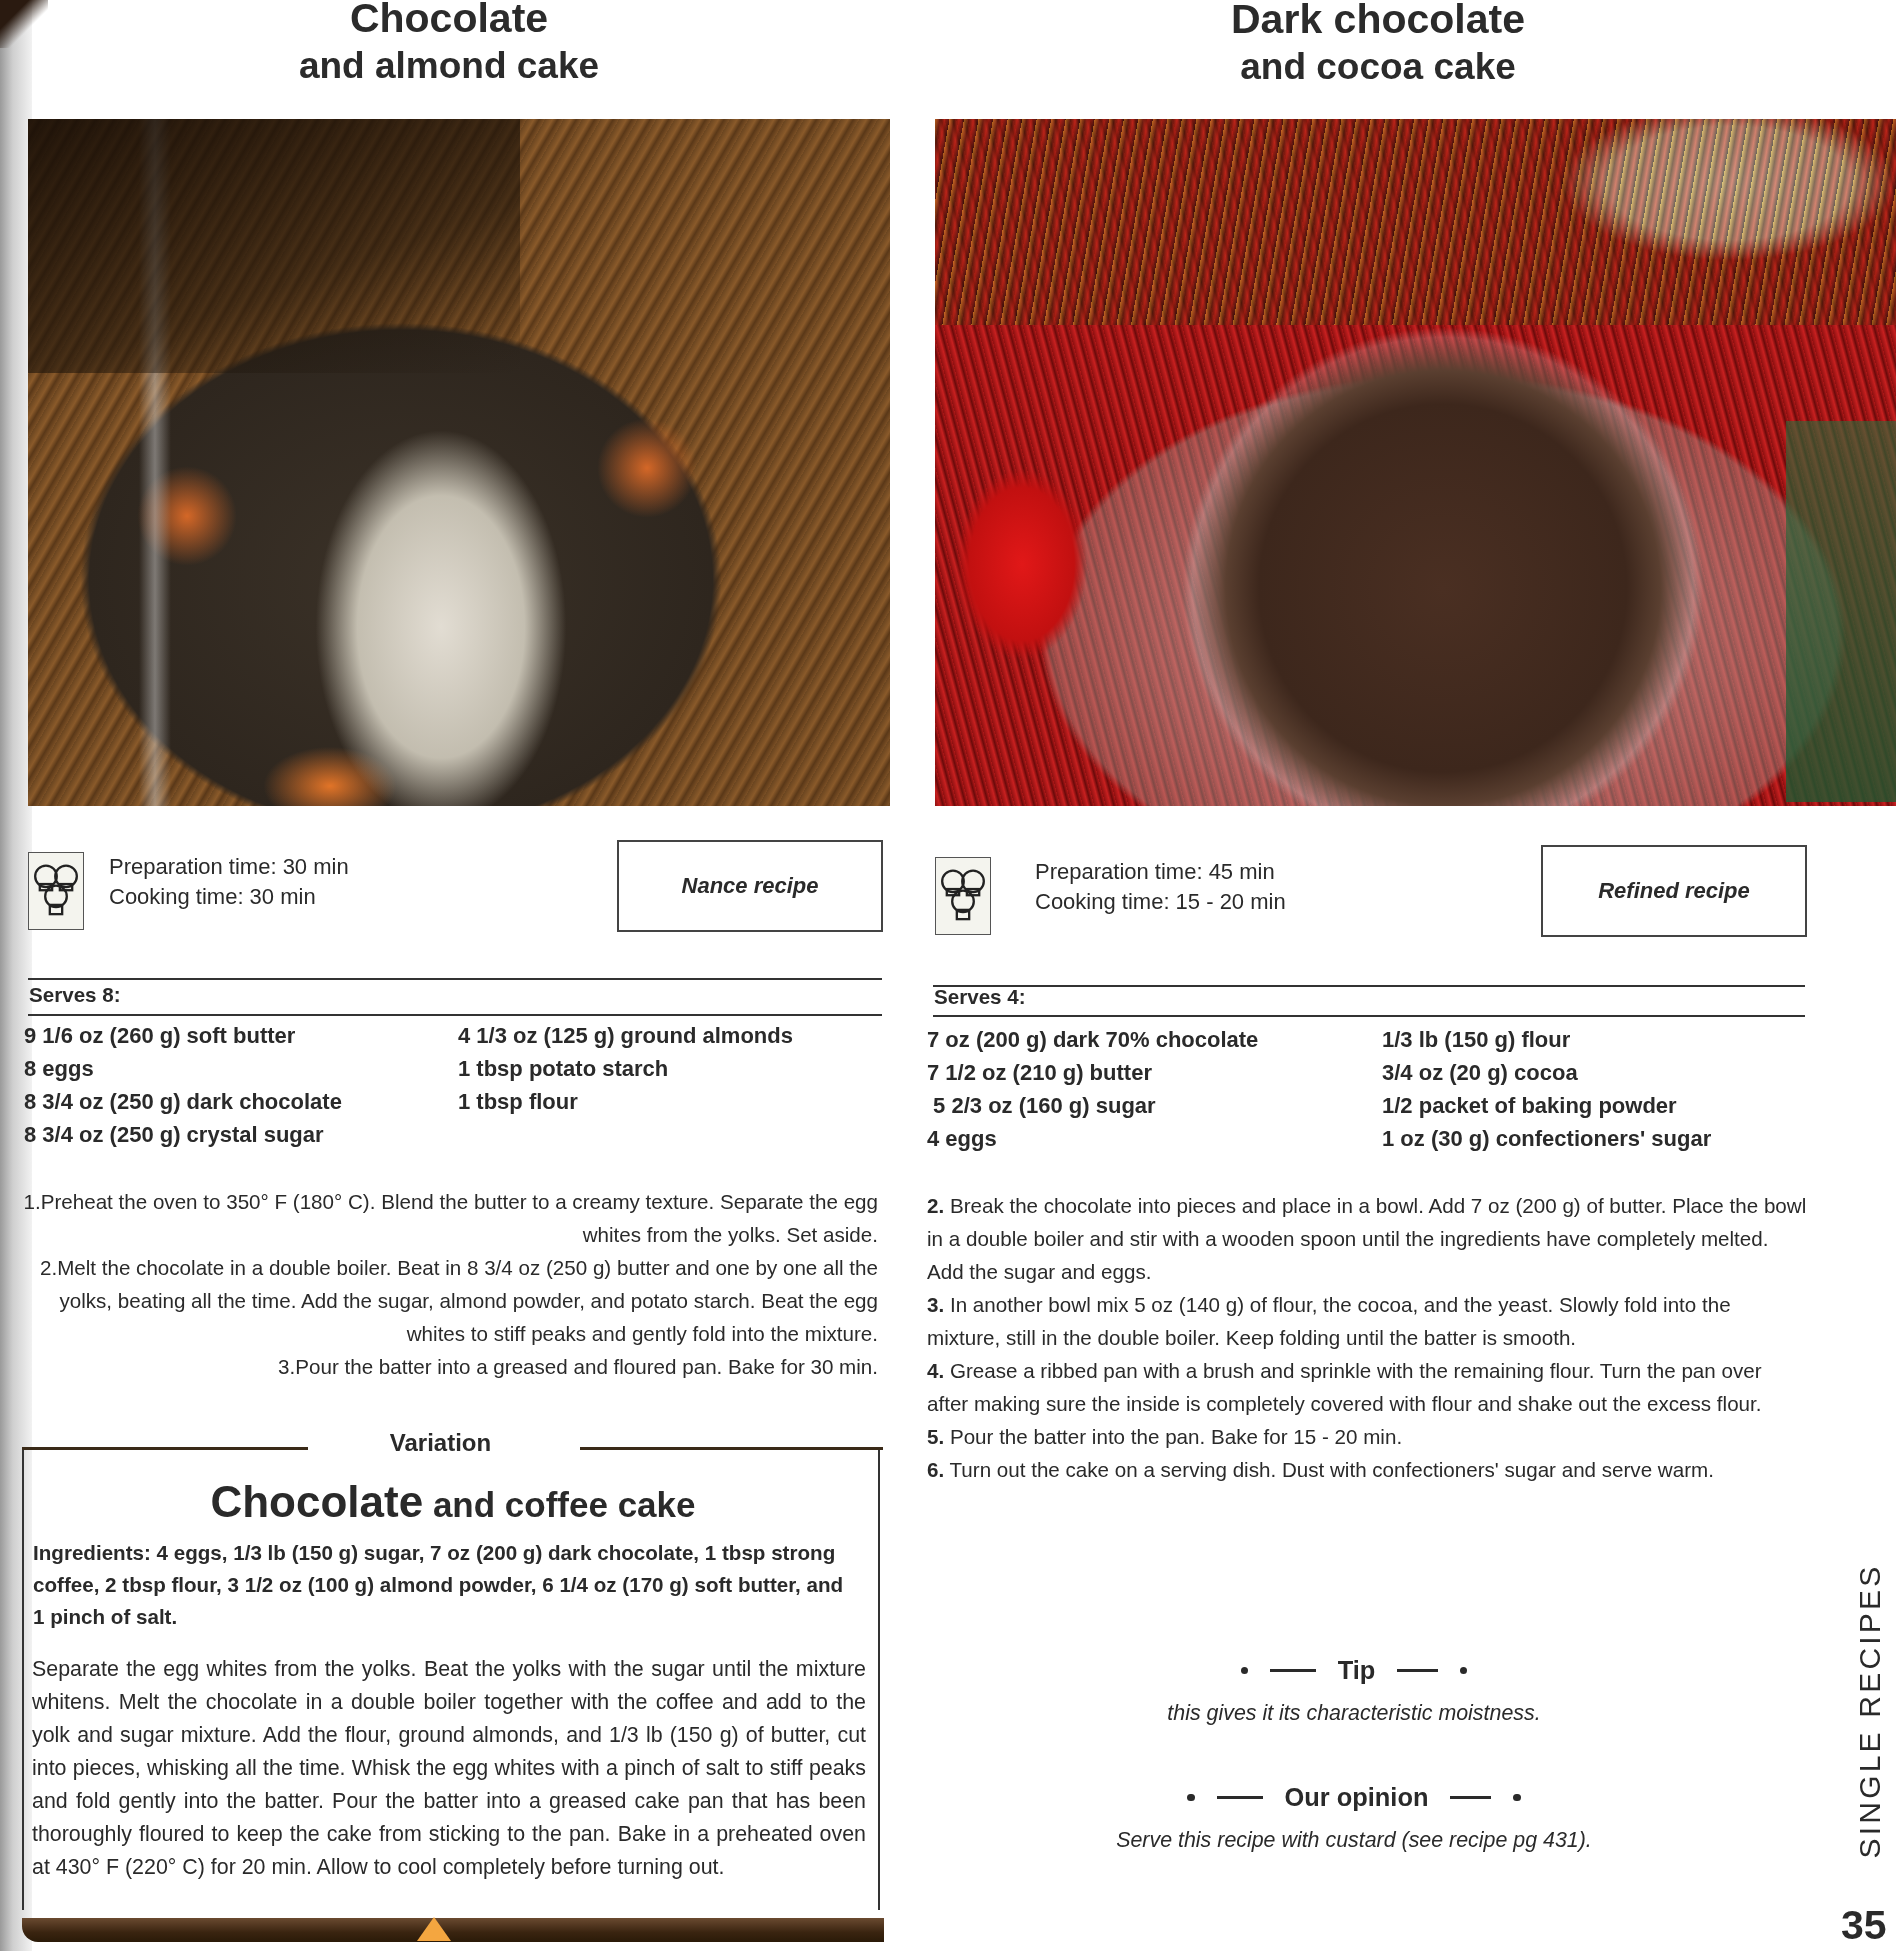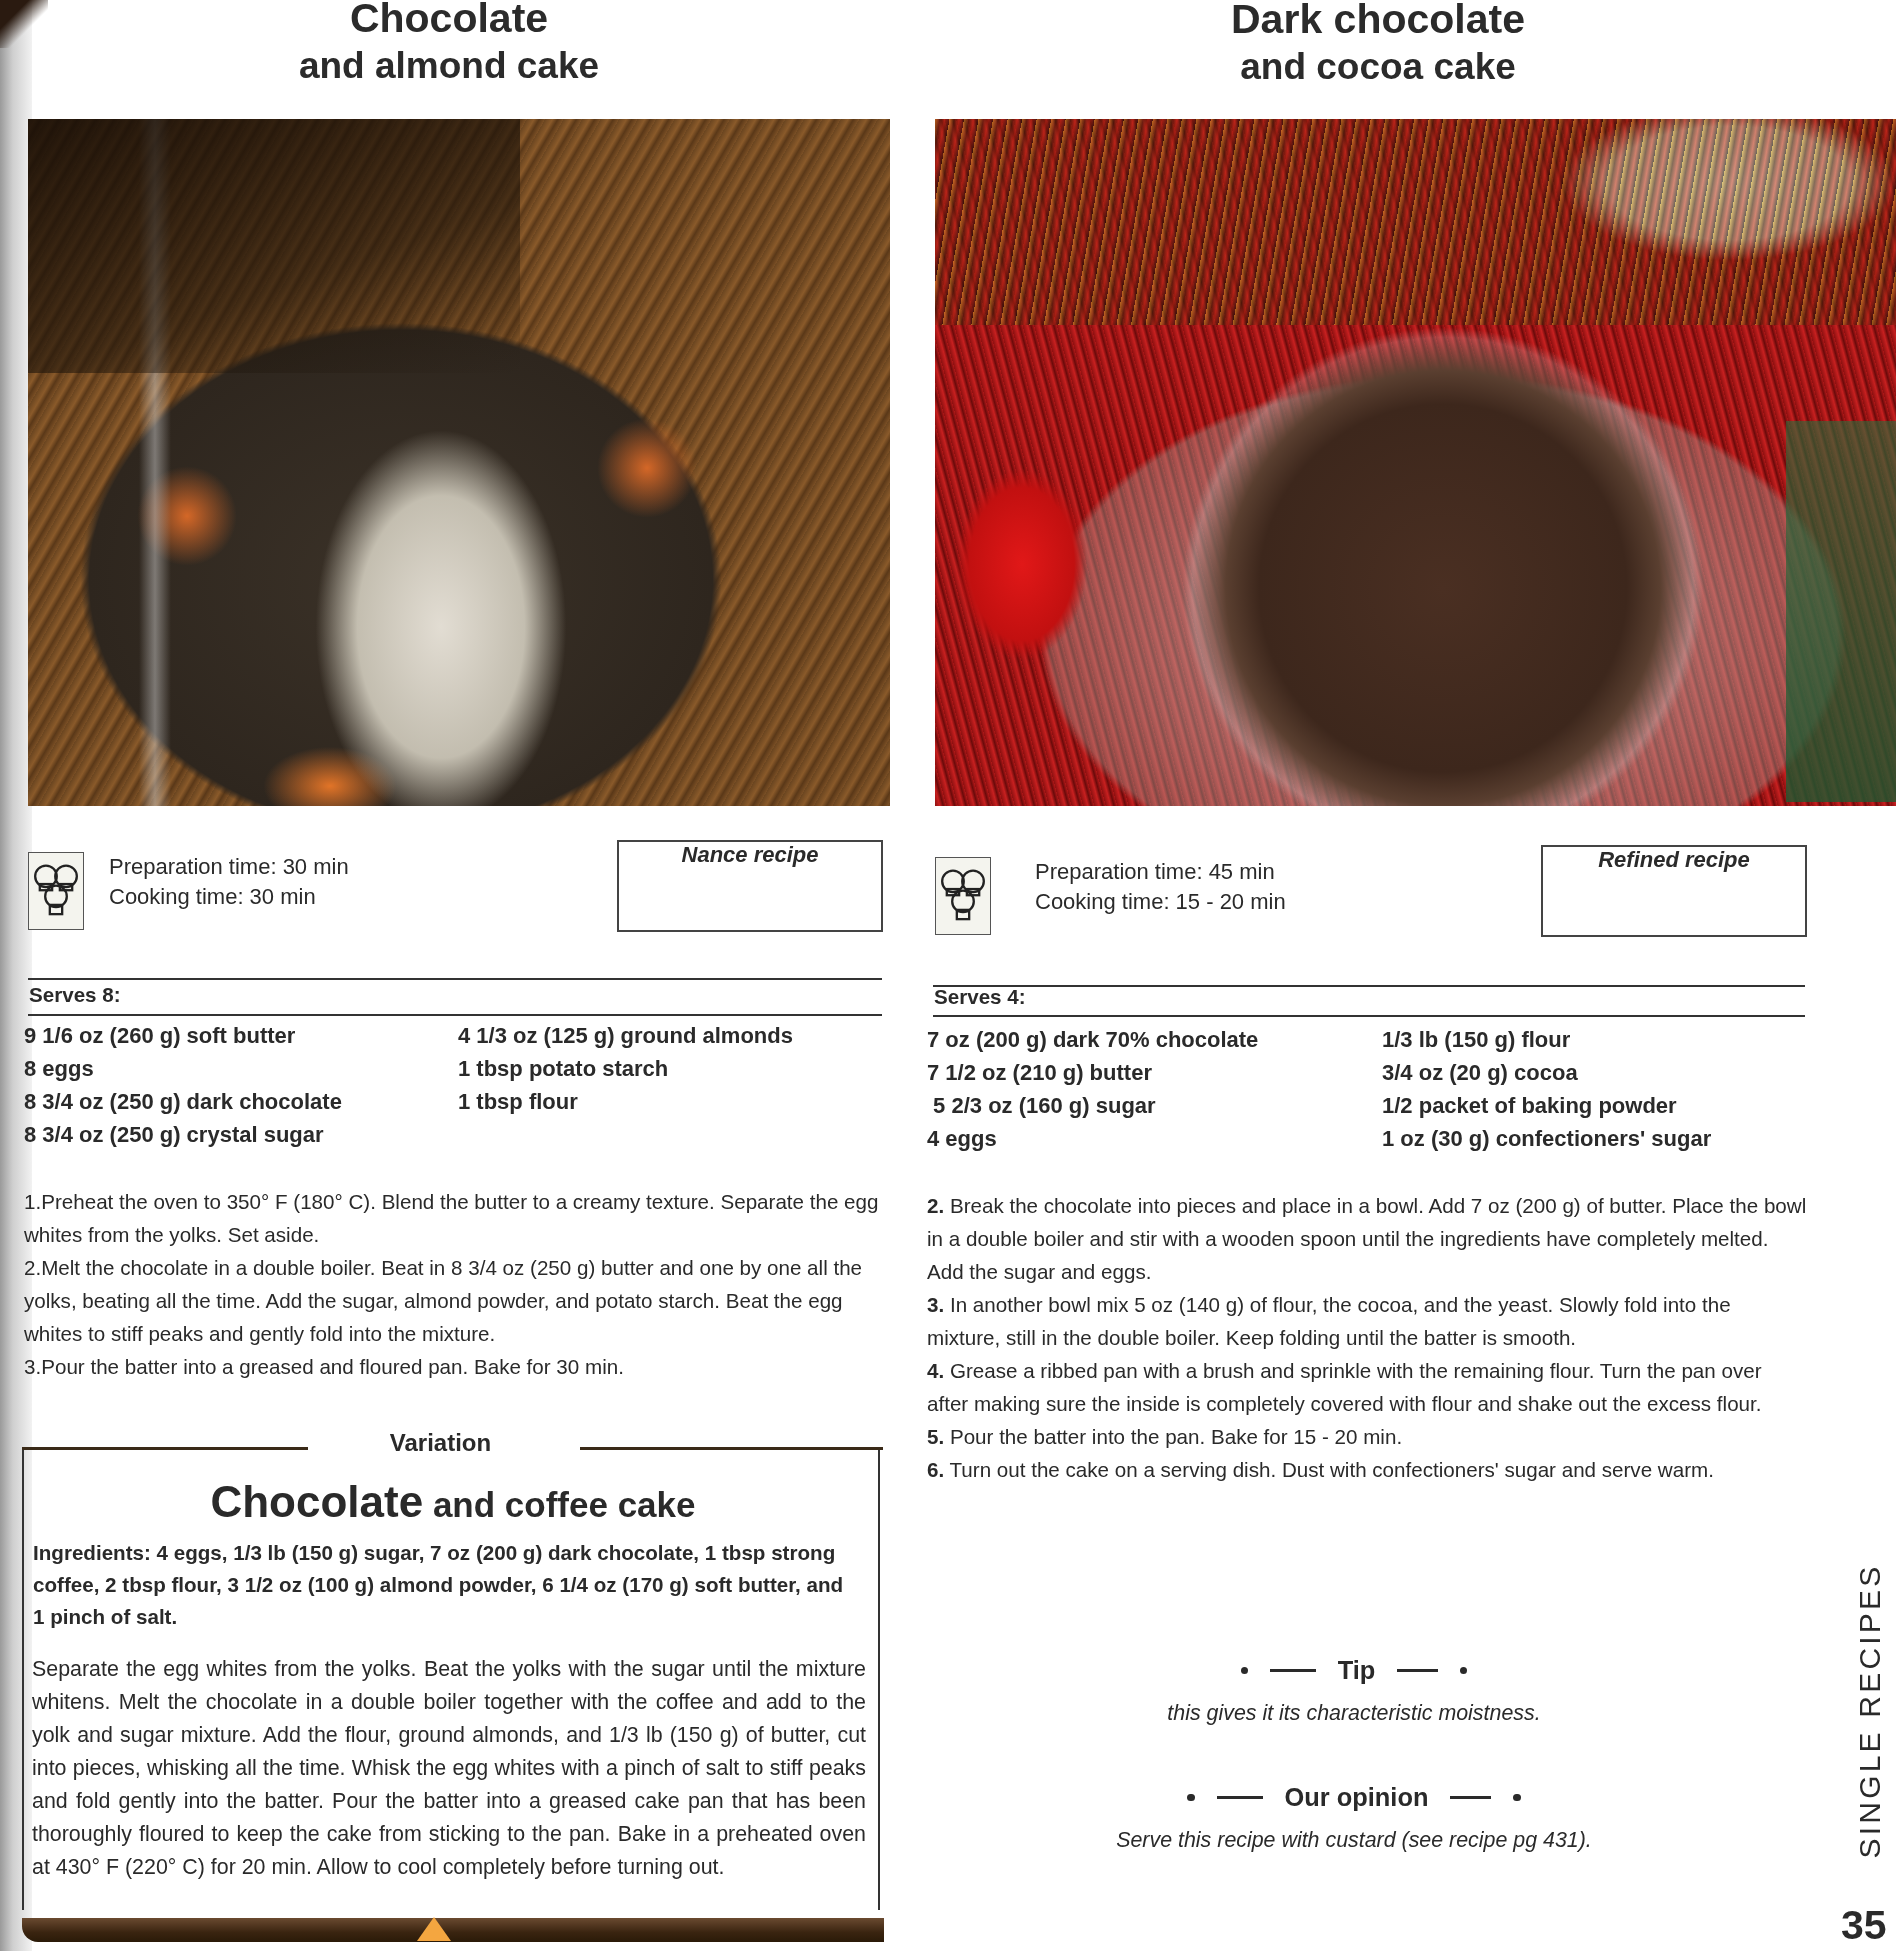--- a/index.html
+++ b/index.html
@@ -41,21 +41,21 @@
   .photo-right::before { content: ""; position: absolute; left: 0; top: 0; width: 100%; height: 206px;
     background: repeating-linear-gradient(100deg, rgba(200,160,40,0.55) 0px, rgba(60,30,10,0.6) 4.8px, rgba(180,40,20,0.5) 9.5px, rgba(20,20,10,0.6) 14.3px); }
   .photo-right::after { content: ""; position: absolute; right: 0; top: 302px; width: 111px; height: 381px;
     background: linear-gradient(to bottom, rgba(40,110,60,0.6), rgba(30,90,50,0.8)); }
 
   .chef-icon { position: absolute; width: 56px; height: 78px; border: 1.6px solid #555; background: #f4f4ee; }
   .chef-icon svg { width: 100%; height: 100%; }
 
   .time-block { position: absolute; font-size: 22px; line-height: 30px; color: #2a2a2a; }
   .difficulty-box { position: absolute; border: 2.4px solid #444; background: #fff;
-    display: flex; justify-content: center;
+    display: flex; align-items: center; justify-content: center;
     font-style: italic; font-weight: bold; font-size: 22px; color: #2a2a2a; }
 
   .rule { position: absolute; height: 2.4px; background: #333; }
   .serves { position: absolute; font-size: 20.6px; font-weight: bold; color: #2a2a2a; }
 
   .ingredients { position: absolute; font-size: 22px; line-height: 33px; font-weight: bold; color: #2a2a2a; }
   .ingredients li { list-style: none; white-space: nowrap; }
 
   .steps { position: absolute; font-size: 20.6px; line-height: 33px; color: #2a2a2a; }
   .steps p { margin: 0; }
@@ -129,21 +129,21 @@
   <li>8 eggs</li>
   <li>8 3/4 oz (250 g) dark chocolate</li>
   <li>8 3/4 oz (250 g) crystal sugar</li>
 </ul>
 <ul class="ingredients" style="left:458px; top:1019px;">
   <li>4 1/3 oz (125 g) ground almonds</li>
   <li>1 tbsp potato starch</li>
   <li>1 tbsp flour</li>
 </ul>
 
-<div class="steps" style="left:24px; top:1185px; width:862px;">
+<div class="steps" style="left:16px; top:1185px; width:862px;text-align:right;">
   <p><span>1.</span><span>Preheat the oven to 350° F (180° C). Blend the butter to a creamy texture. Separate the egg whites from the yolks. Set aside.</span></p>
   <p><span>2.</span><span>Melt the chocolate in a double boiler. Beat in 8 3/4 oz (250 g) butter and one by one all the yolks, beating all the time. Add the sugar, almond powder, and potato starch. Beat the egg whites to stiff peaks and gently fold into the mixture.</span></p>
   <p><span>3.</span><span>Pour the batter into a greased and floured pan. Bake for 30 min.</span></p>
 </div>
 
 <div class="variation-box"></div>
 <div class="variation-line" style="left:22px; width:286px;"></div>
 <div class="variation-line" style="left:580px; width:303px;"></div>
 <div class="variation-label">Variation</div>
 <div class="variation-title">

